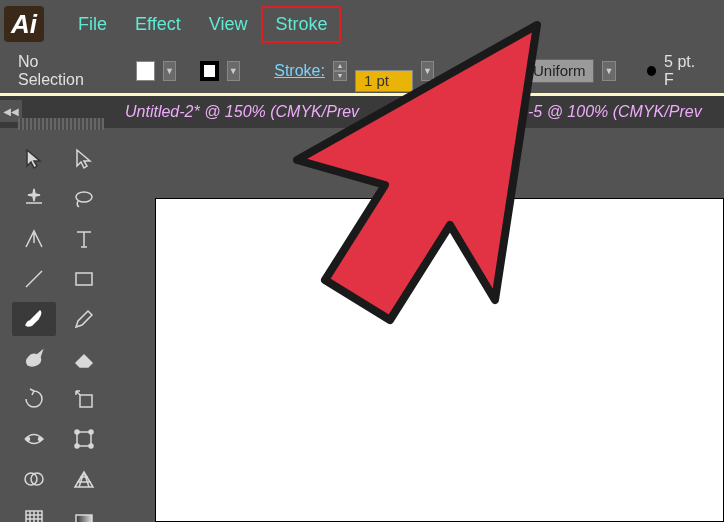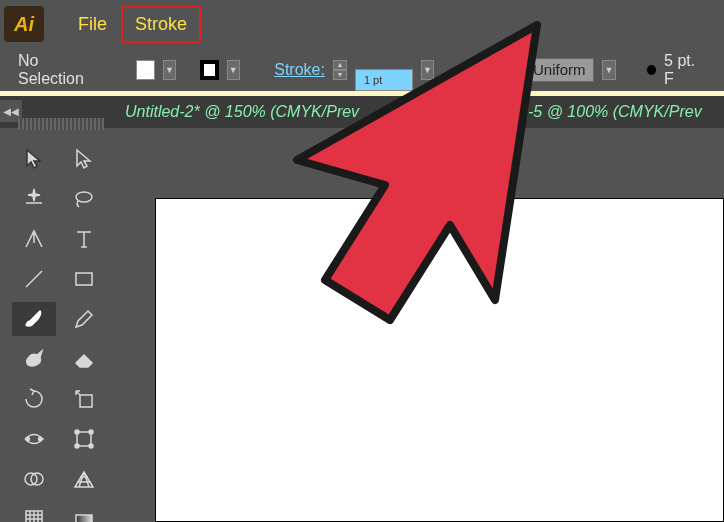--- a/index.html
+++ b/index.html
@@ -1,35 +1,35 @@
 <!DOCTYPE html>
 <html><head>
 <meta charset="utf-8">
 <style>
 * { margin: 0; padding: 0; box-sizing: border-box; font-family: Arial, sans-serif; user-select: none; }
 body { width: 724px; height: 522px; background: #535353; overflow: hidden; position: relative; }
 
 .menubar { height: 48px; background: #535353; display: flex; align-items: center; padding: 0 4px; }
-.ai-logo { width: 40px; height: 36px; background: #3a2818; border-radius: 4px; margin-right: 20px; display: flex; align-items: center; justify-content: center; color: #eab308; font-weight: bold; font-size: 20px; font-style: italic; }
-.menu-item { color: #fde047; font-size: 18px; padding: 8px 14px; cursor: pointer; }
+.ai-logo { width: 40px; height: 36px; background: #3a2818; border-radius: 4px; margin-right: 20px; display: flex; align-items: center; justify-content: center; color: #ffffff; font-weight: bold; font-size: 26px; font-style: italic; }
+.menu-item { color: #5eead4; font-size: 18px; padding: 8px 14px; cursor: pointer; }
 .menu-item.highlighted { border: 2px solid #e02020; border-radius: 2px; padding: 6px 12px; }
 
-.control-bar { height: 48px; background: #535353; display: flex; align-items: center; gap: 8px; padding: 0 18px; border-bottom: 5px solid #fef9c3; }
+.control-bar { height: 48px; background: #535353; display: flex; align-items: center; gap: 8px; padding: 0 18px; border-bottom: 3px solid #fef9c3; }
 .control-text { color: #e0e0e0; font-size: 16px; }
 .stroke-label { color: #7dd3fc; font-size: 16px; text-decoration: underline; }
 .swatch { width: 20px; height: 20px; background: #fff; border: 1px solid #888; }
 .swatch-stroke { width: 20px; height: 20px; background: #fff; border: 4px solid #000; }
 .dropdown-arrow { width: 14px; height: 20px; background: #6a6a6a; display: flex; align-items: center; justify-content: center; color: #ccc; font-size: 9px; border: 1px solid #888; }
 .stepper { display: flex; flex-direction: column; }
 .stepper-btn { width: 14px; height: 10px; background: #6a6a6a; border: 1px solid #888; display: flex; align-items: center; justify-content: center; color: #ccc; font-size: 7px; line-height: 1; }
-.field { background: #7dd3fc; color: #333; padding: 2px 8px; font-size: 11px; height: 22px; display: flex; align-items: center; min-width: 58px; border: 1px solid #888; margin-top: 20px; }
+.field { background: #eab308; color: #333; padding: 2px 8px; font-size: 15px; height: 22px; display: flex; align-items: center; min-width: 58px; border: 1px solid #888; margin-top: 20px; }
 .uniform-field { background: #9a9a9a; color: #222; padding: 2px 8px; font-size: 15px; height: 24px; display: flex; align-items: center; border: 1px solid #666; }
 .round-dot { width: 10px; height: 10px; background: #000; border-radius: 50%; margin-left: 6px; }
 
-.doc-tabs { height: 32px; background: #3a3a3a; display: flex; align-items: center; padding-left: 115px; color: #86efac; font-size: 16px; font-style: italic; overflow: hidden; }
+.doc-tabs { height: 32px; background: #3a3a3a; display: flex; align-items: center; padding-left: 115px; color: #f0abfc; font-size: 16px; font-style: italic; overflow: hidden; }
 .doc-tab { padding: 0 10px; white-space: nowrap; }
 
 .collapse-handle { position: absolute; left: 0; top: 100px; width: 22px; height: 22px; background: #535353; display: flex; align-items: center; justify-content: center; color: #ccc; font-size: 10px; z-index: 5; }
 .toolbar-grip { position: absolute; left: 18px; top: 118px; width: 86px; height: 12px; background: repeating-linear-gradient(90deg, #666 0 2px, #4a4a4a 2px 4px); z-index: 5; }
 
 .toolbar { position: absolute; left: 8px; top: 138px; width: 102px; background: #535353; padding: 4px; display: grid; grid-template-columns: 1fr 1fr; gap: 6px; z-index: 4; }
 .tool { width: 44px; height: 34px; display: flex; align-items: center; justify-content: center; color: #d8d8d8; cursor: pointer; border-radius: 2px; }
 .tool.active { background: #3a3a3a; }
 .tool svg { width: 24px; height: 24px; stroke: #d8d8d8; fill: none; stroke-width: 1.5; }
 .tool.active svg { stroke: #fff; }
@@ -38,20 +38,22 @@
 .canvas { width: 100%; height: 100%; background: #fff; border: 1px solid #000; }
 
 .big-arrow { position: absolute; left: 285px; top: 15px; z-index: 100; pointer-events: none; }
 </style>
 </head>
 <body>
 
 <div class="menubar">
   <div class="ai-logo">Ai</div>
   <div class="menu-item">File</div>
+  <div class="menu-item">Effect</div>
+  <div class="menu-item">View</div>
   <div class="menu-item highlighted">Stroke</div>
 </div>
 
 <div class="control-bar">
   <span class="control-text">No Selection</span>
   <div style="width:20px"></div>
   <div class="swatch"></div>
   <div class="dropdown-arrow">▼</div>
   <div style="width:8px"></div>
   <div class="swatch-stroke"></div>

